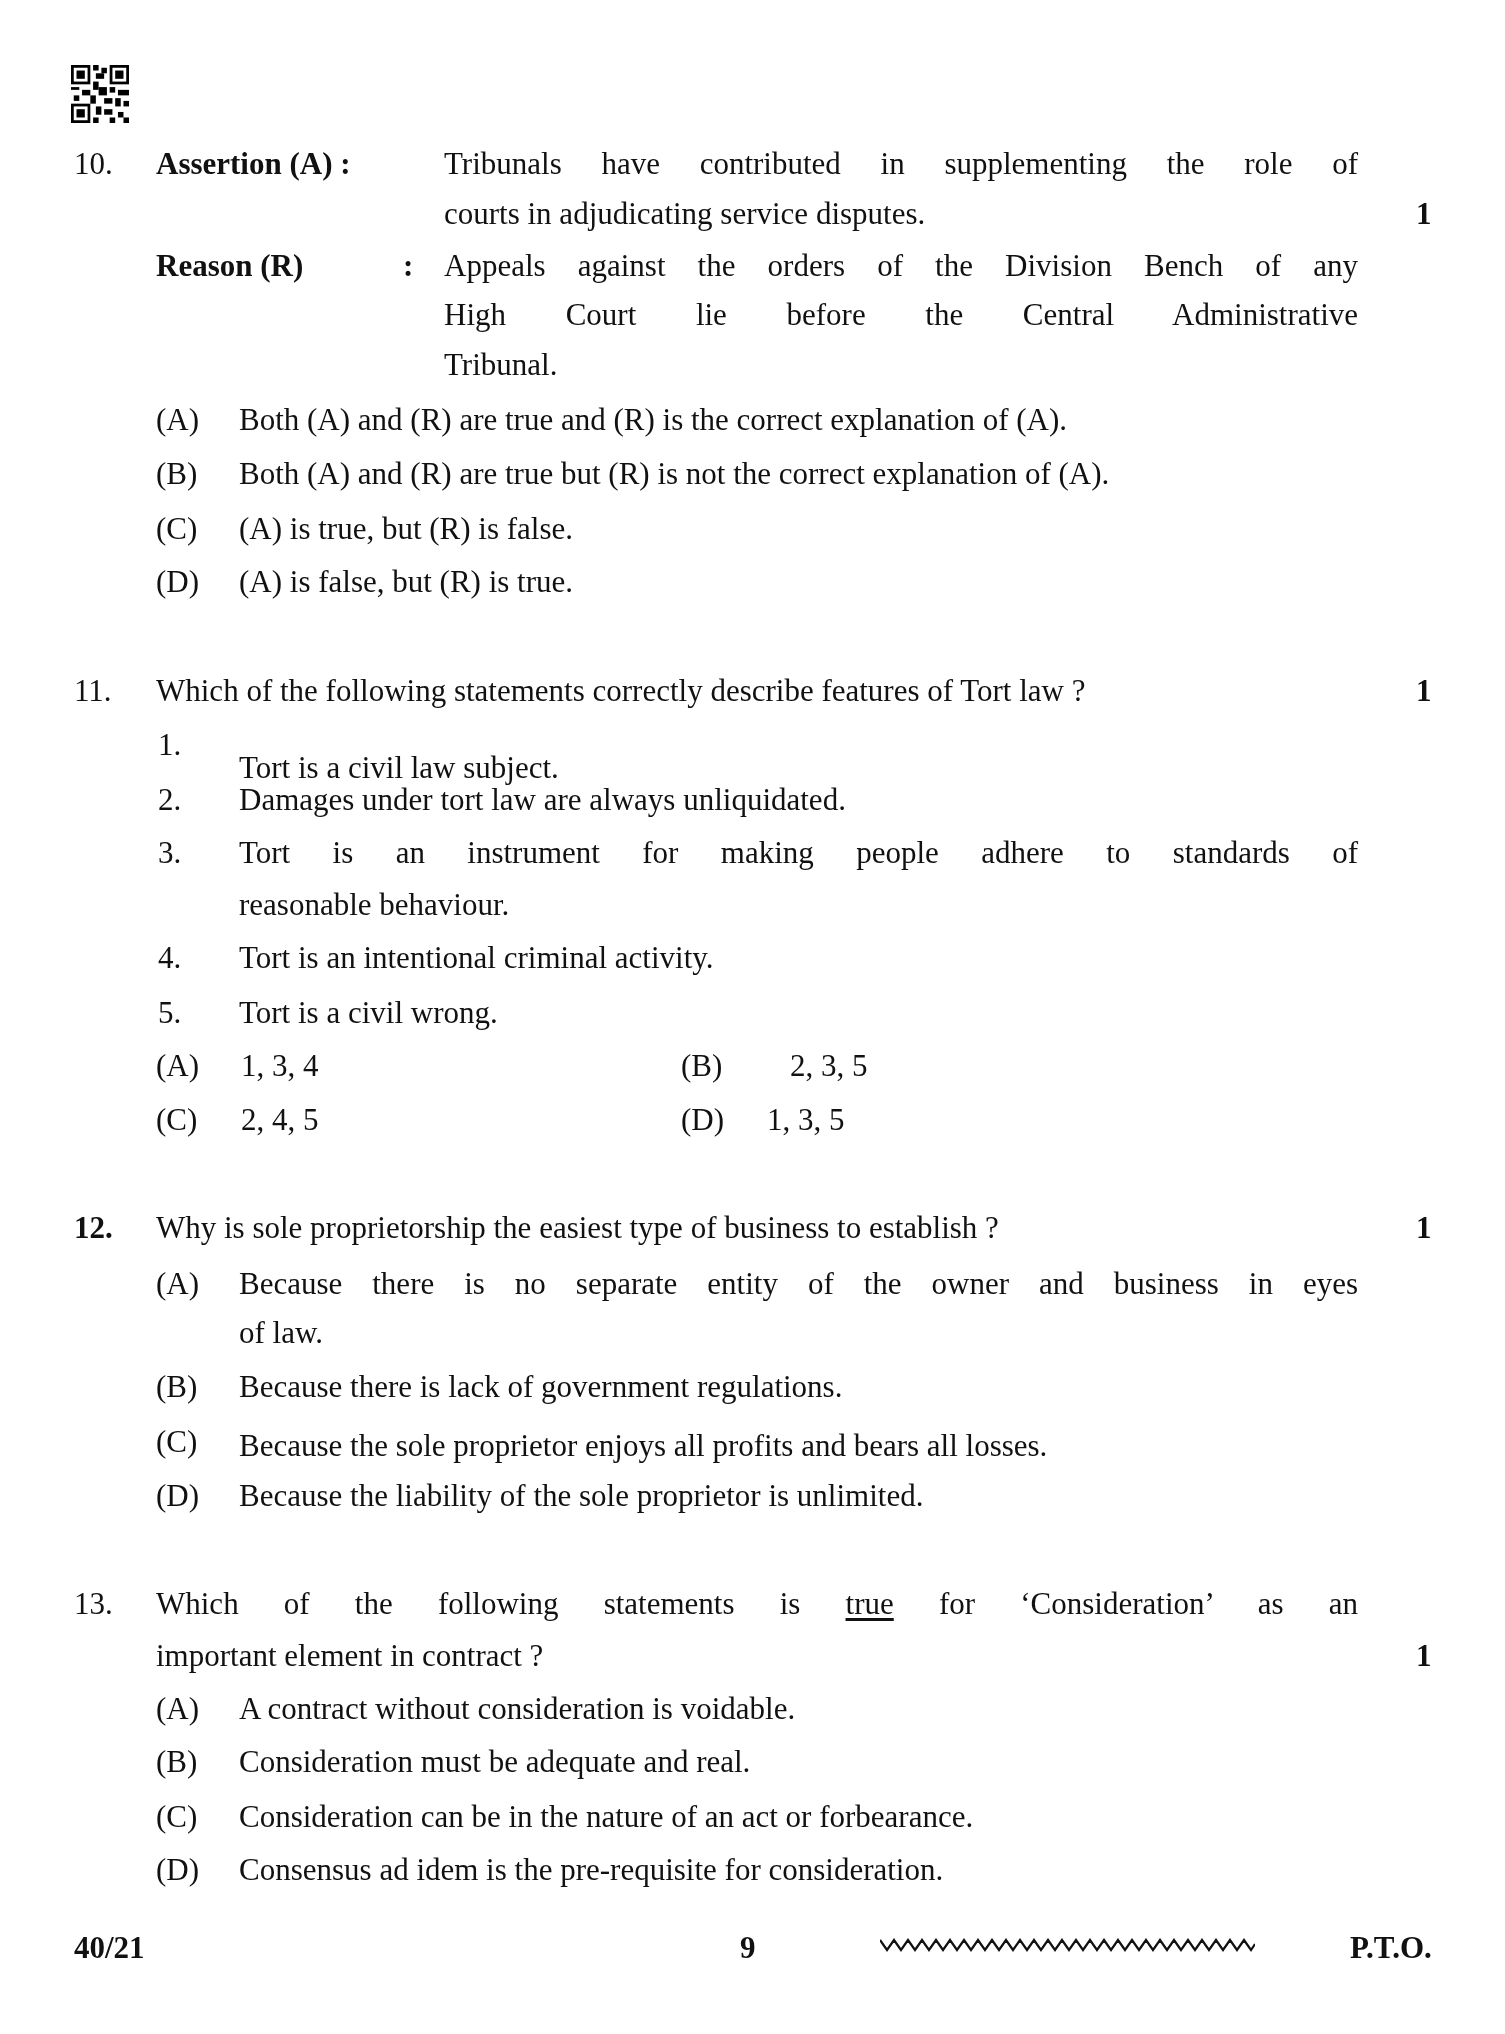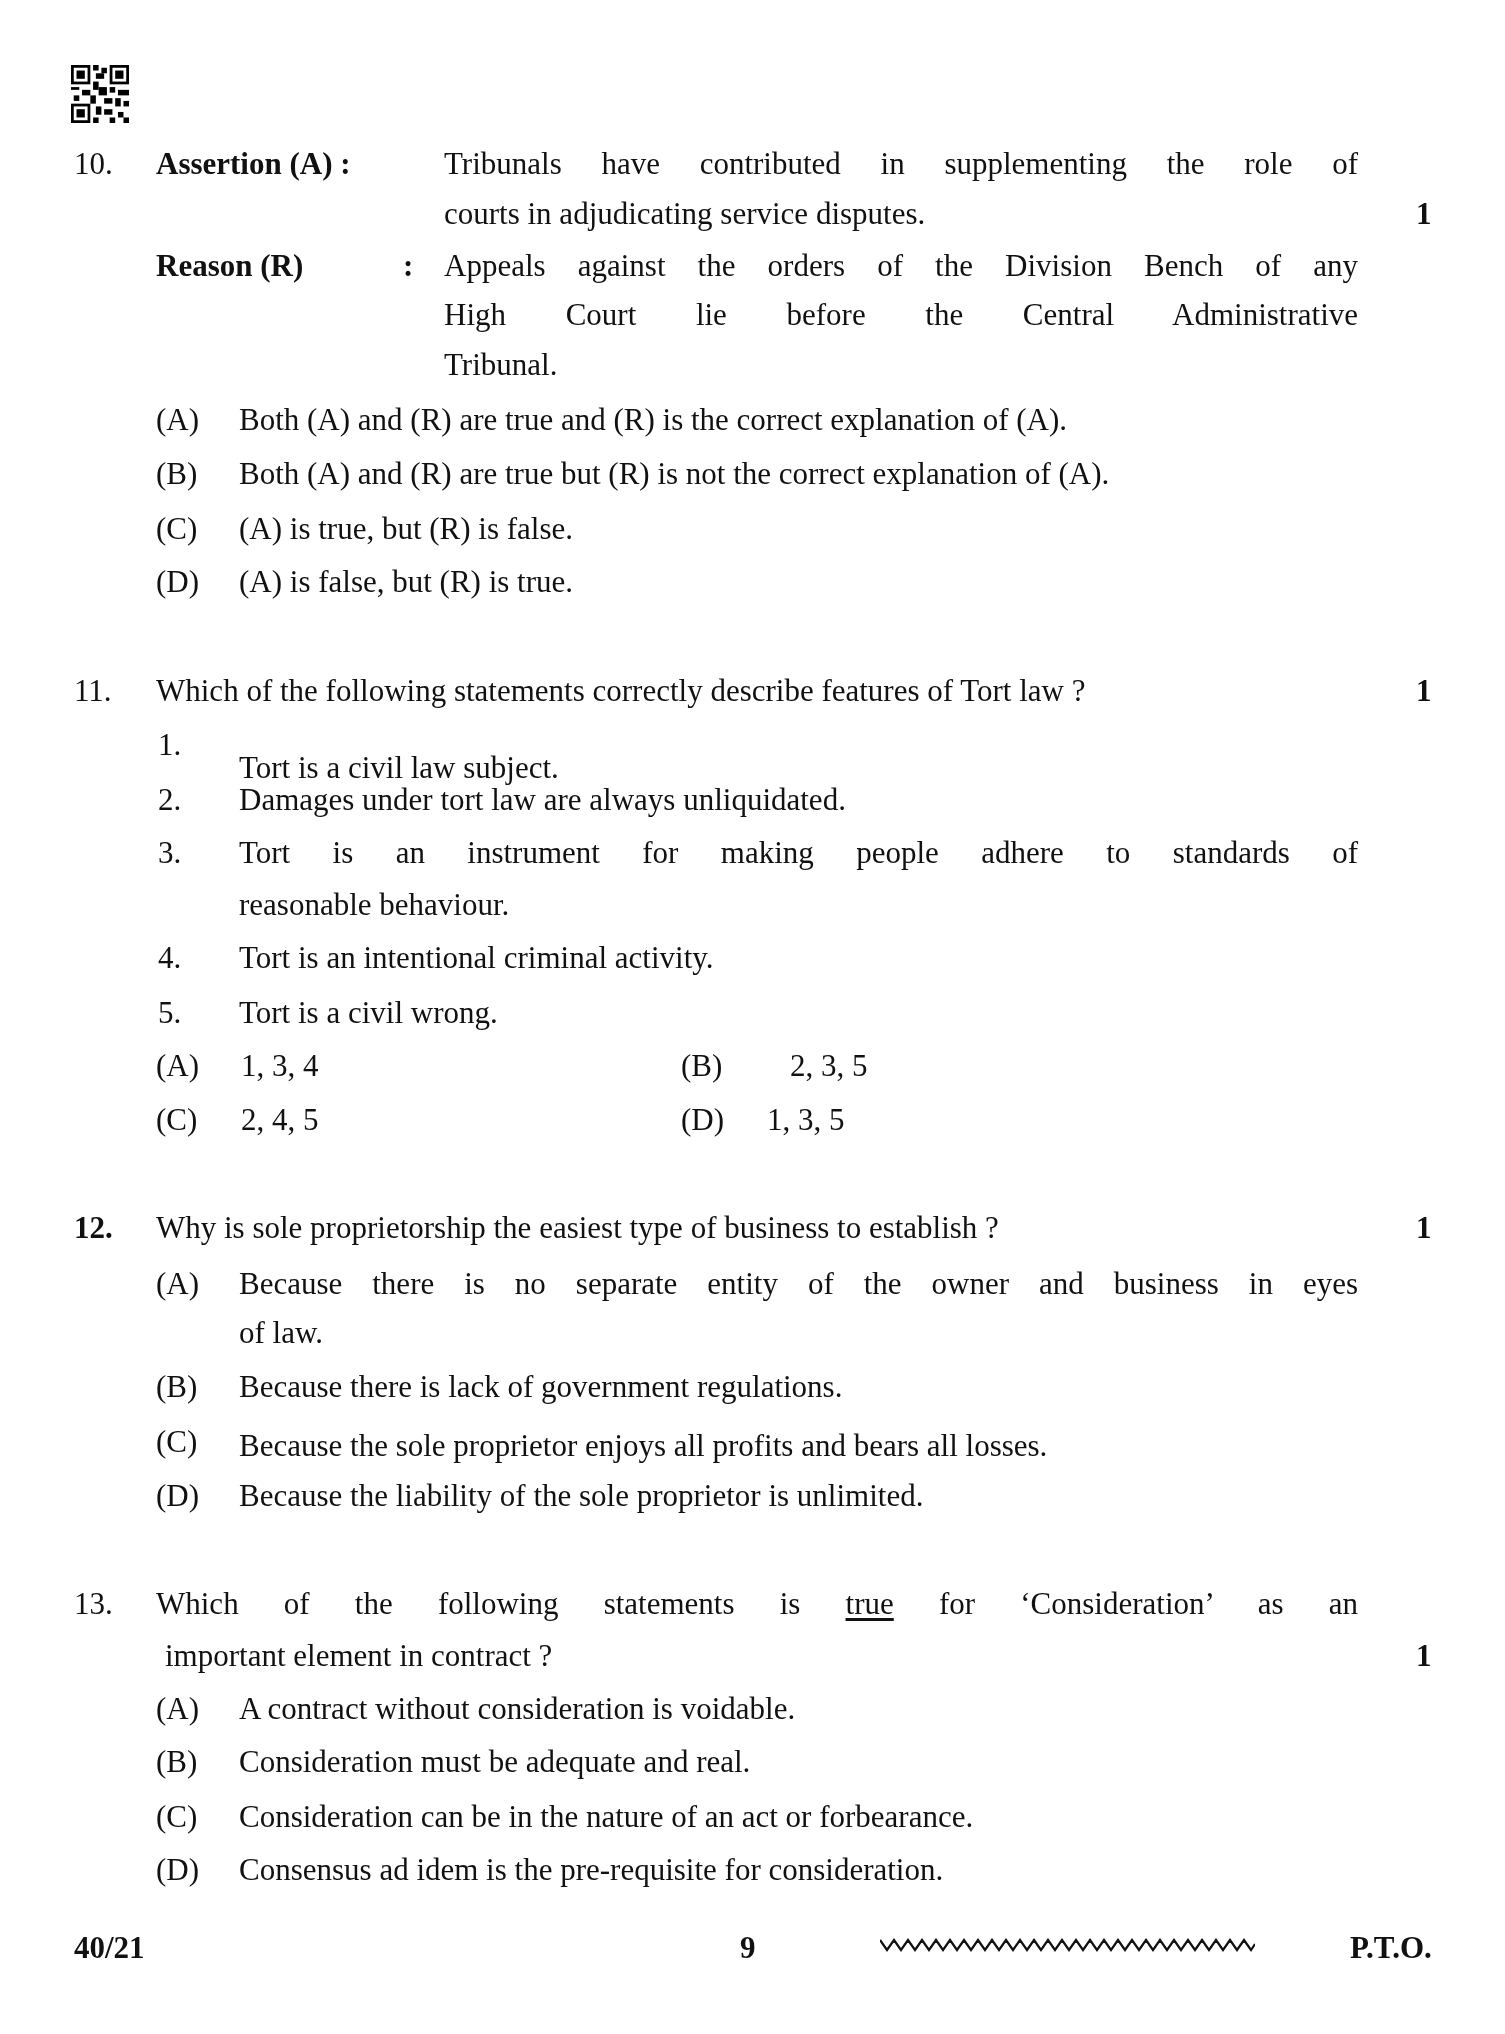--- a/index.html
+++ b/index.html
@@ -115,21 +115,21 @@
   <span class="abs" style="left:239px;top:1480px;">Because the liability of the sole proprietor is unlimited.</span>
 </div>
 
 <div>
   <span class="abs" style="left:74px;top:1588px;">13.</span>
   <div class="just" style="left:156px;top:1588px;width:1202px;">
     <span>Which of the following statements is</span>
     <span class="u">true</span>
     <span>for ‘Consideration’ as an</span>
   </div>
-  <span class="abs" style="left:156px;top:1640px;margin-left:9px;">important element in contract ?</span>
+  <span class="abs" style="left:156px;top:1640px;">important element in contract ?</span>
   <span class="abs b" style="left:1416px;top:1640px;">1</span>
 
   <span class="abs" style="left:156px;top:1693px;">(A)</span>
   <span class="abs" style="left:239px;top:1693px;">A contract without consideration is voidable.</span>
   <span class="abs" style="left:156px;top:1746px;">(B)</span>
   <span class="abs" style="left:239px;top:1746px;">Consideration must be adequate and real.</span>
   <span class="abs" style="left:156px;top:1801px;">(C)</span>
   <span class="abs" style="left:239px;top:1801px;">Consideration can be in the nature of an act or forbearance.</span>
   <span class="abs" style="left:156px;top:1854px;">(D)</span>
   <span class="abs" style="left:239px;top:1854px;">Consensus ad idem is the pre-requisite for consideration.</span>

